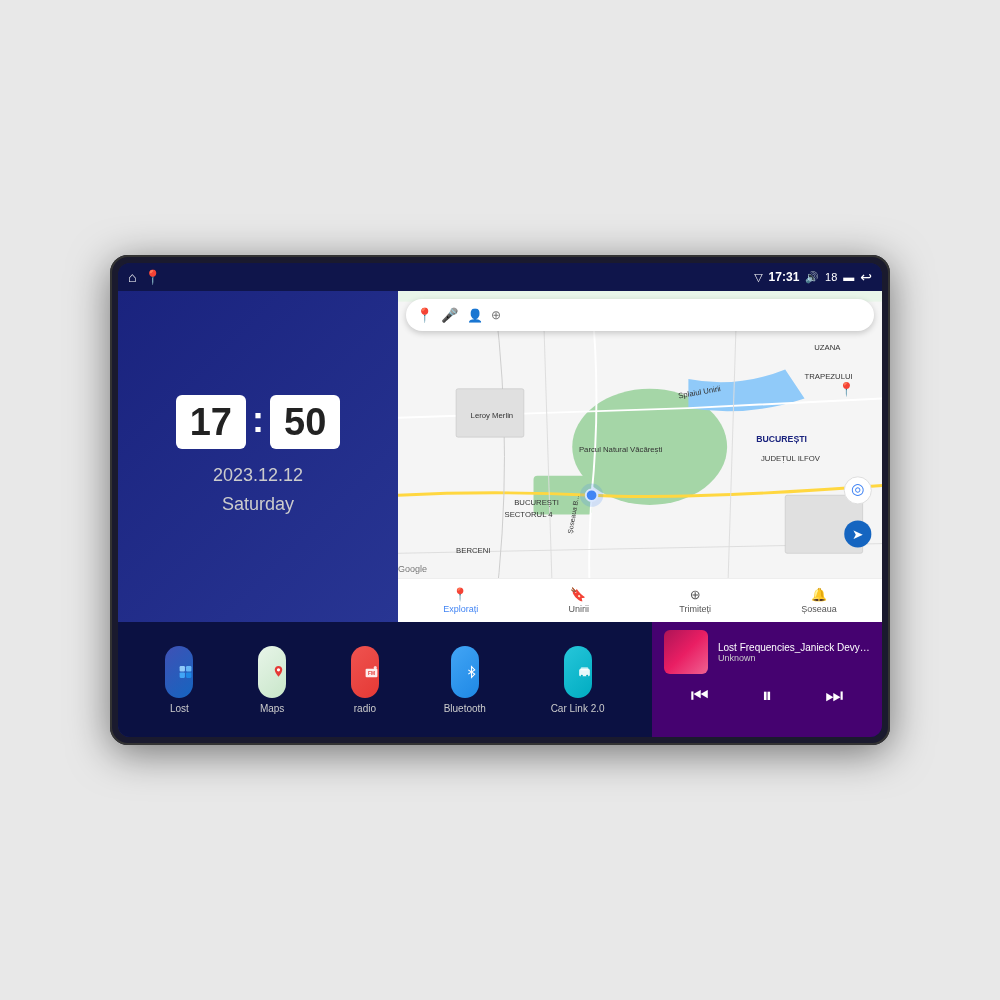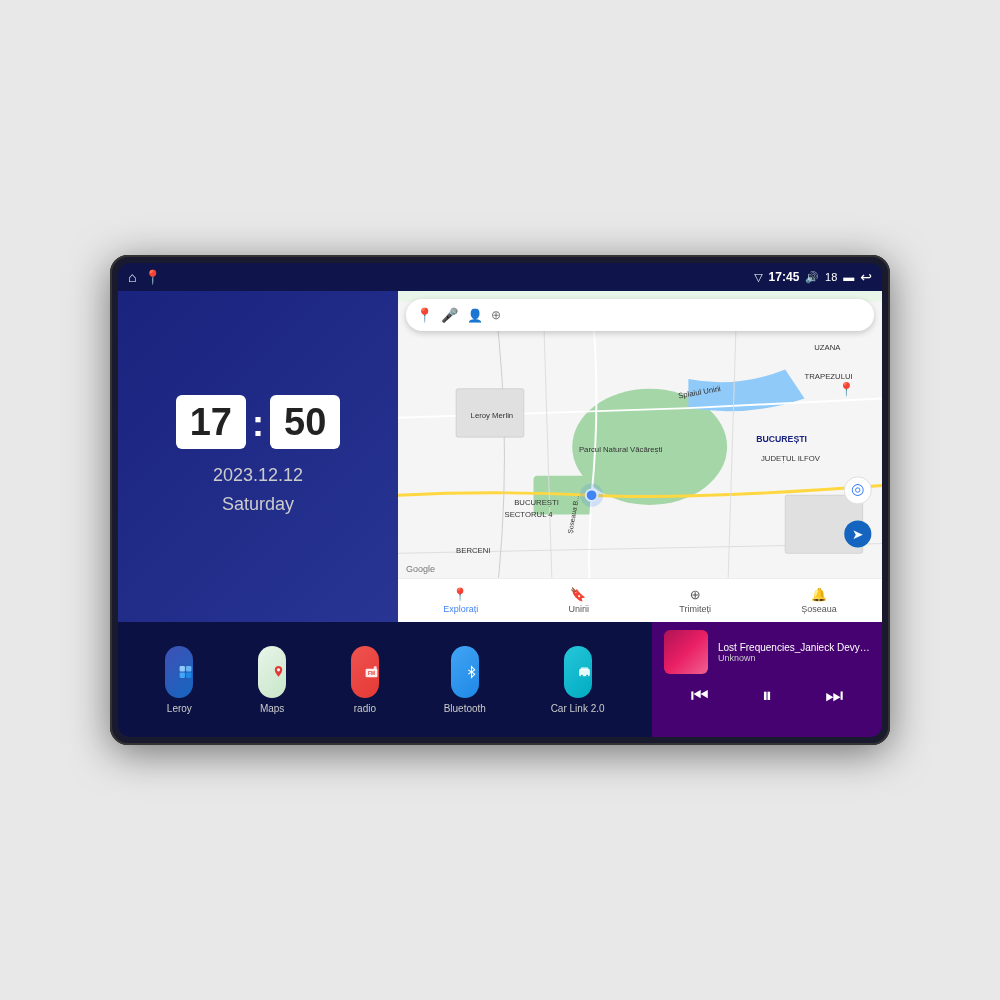--- a/index.html
+++ b/index.html
@@ -83,21 +83,21 @@
       display: flex;
       flex-direction: column;
       align-items: center;
       justify-content: center;
       padding: 20px;
       gap: 12px;
     }
 
     .clock-display {
       display: flex;
-      align-items: flex-end;
+      align-items: center;
       gap: 6px;
     }
 
     .clock-digit-block {
       background: #fff;
       border-radius: 6px;
       padding: 8px 14px;
       font-size: 38px;
       font-weight: bold;
       color: #222;
@@ -330,40 +330,40 @@
     .map-road-major { stroke: #ffd740; stroke-width: 3; fill: none; }
     .map-park { fill: #a5d6a7; }
     .map-water { fill: #90caf9; }
     .map-building { fill: #e0e0e0; stroke: #bdbdbd; stroke-width: 0.5; }
     .map-label { font-size: 8px; fill: #333; font-family: Arial; }
     .map-label-major { font-size: 9px; fill: #1a237e; font-family: Arial; font-weight: bold; }
 
     .google-logo {
       position: absolute;
       bottom: 48px;
-      left: 8px;
+      left: 0;
       font-size: 9px;
       color: #777;
       z-index: 10;
     }
   </style>
 </head>
 <body>
 
 <div class="device-outer">
   <div class="device-screen">
 
     <div class="status-bar">
       <div class="status-left">
         <span style="color:#fff; font-size:14px;">⌂</span>
         <span style="color:#4caf50; font-size:14px;">📍</span>
       </div>
       <div class="status-right">
         <span style="font-size:11px;">▽</span>
-        <span style="font-size:12px; font-weight:bold;">17:45</span>
+        <span style="font-size:12px; font-weight:bold;">17:31</span>
         <span>🔊</span>
         <span>18</span>
         <span>▬</span>
         <span style="font-size:14px;">↩</span>
       </div>
     </div>
 
     <div class="main-content">
 
       <div class="top-section">
@@ -465,21 +465,21 @@
 
           <div class="app-icon-item">
             <div class="app-icon-circle icon-apps">
               <svg width="28" height="28" viewBox="0 0 28 28" fill="none">
                 <rect x="3" y="3" width="10" height="10" rx="2" fill="#90caf9"></rect>
                 <rect x="15" y="3" width="10" height="10" rx="2" fill="#64b5f6"></rect>
                 <rect x="3" y="15" width="10" height="10" rx="2" fill="#42a5f5"></rect>
                 <rect x="15" y="15" width="10" height="10" rx="2" fill="#1e88e5"></rect>
               </svg>
             </div>
-            <span class="app-label">Leroy</span>
+            <span class="app-label">Lost</span>
           </div>
 
           <div class="app-icon-item">
             <div class="app-icon-circle icon-maps" style="background: linear-gradient(135deg, #e8f5e9, #c8e6c9);">
               <svg width="28" height="28" viewBox="0 0 28 28">
                 <path d="M14 3 C10 3 7 6 7 10 C7 15 14 23 14 23 C14 23 21 15 21 10 C21 6 18 3 14 3Z" fill="#e53935"></path>
                 <circle cx="14" cy="10" r="3" fill="#fff"></circle>
               </svg>
             </div>
             <span class="app-label">Maps</span>

